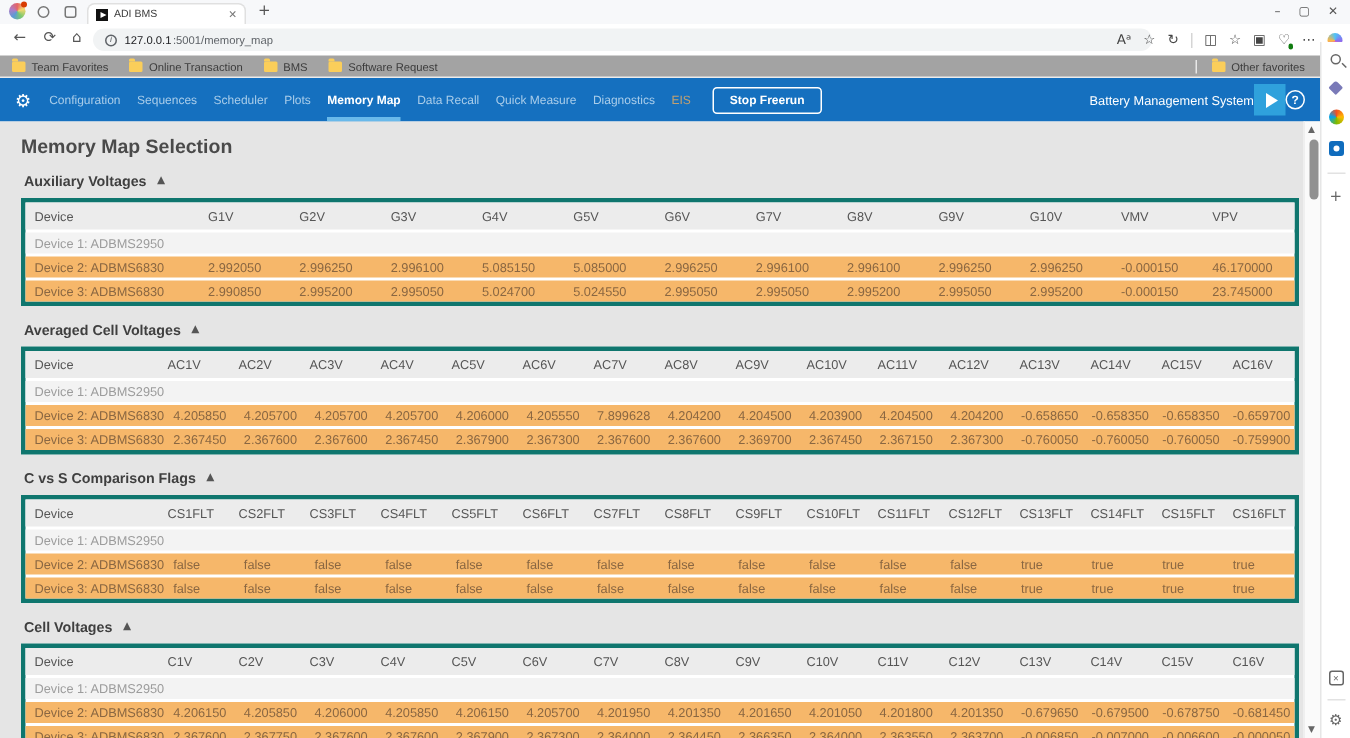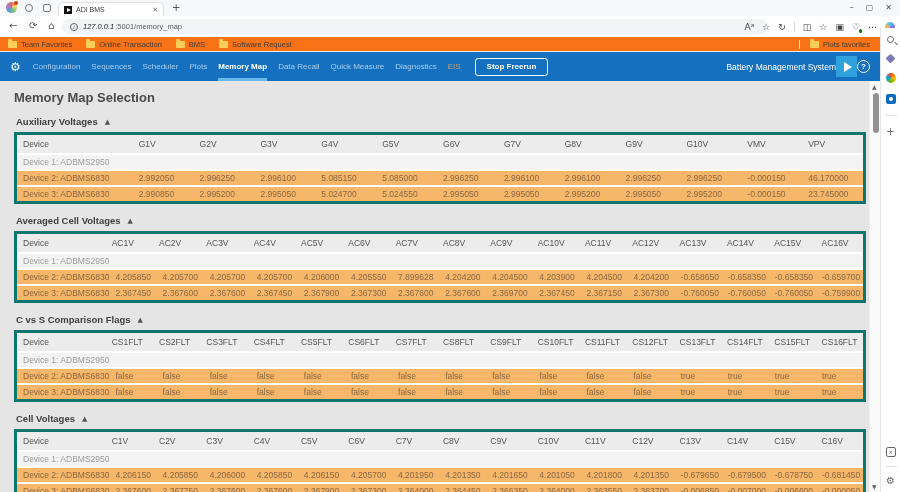--- a/index.html
+++ b/index.html
@@ -26,31 +26,31 @@
   .winctl { position:absolute; right:4px; top:0; height:16px; display:flex; gap:12px; align-items:center; padding-right:4px; }
   .winctl span { font-size:8px; color:#555; line-height:8px; }
 
   
   .toolbar { position:absolute; top:16px; left:0; width:900px; height:21px; background:#fff; }
   .nav-glyph { position:absolute; top:4px; font-size:10px; color:#555; line-height:12px; }
   .urlbar { position:absolute; left:62px; top:3px; width:706px; height:15px; background:#f1f3f4; border-radius:8px;
             display:flex; align-items:center; padding:0 8px; gap:5px; }
   .info-ico { width:8px; height:8px; border:1px solid #5f6368; border-radius:50%; color:#5f6368; font-size:6px;
               display:flex; align-items:center; justify-content:center; flex:0 0 8px; font-style:italic; }
-  .url-host { font-size:7.5px; color:#202124;font-style:italic; }
+  .url-host { font-size:7.5px; color:#202124; }
   .url-path { font-size:7.5px; color:#5f6368; }
   .tb-cluster { position:absolute; right:5px; top:3px; height:15px; display:flex; align-items:center; gap:8px; }
   .tb-ico { font-size:9px; color:#444; line-height:10px; position:relative; }
   .tb-ico .gdot { position:absolute; right:-2px; bottom:-1px; width:3.5px; height:3.5px; background:#107c10; border-radius:50%; }
   .copilot { width:10px; height:10px; border-radius:50%;
              background:conic-gradient(#4ec3f7,#8a6ff0,#e85fb0,#f8b74a,#4ec3f7); }
   .tb-div { width:1px; height:10px; background:#d5d5d5; }
 
   
-  .bookmarks { position:absolute; top:37px; left:0; width:880px; height:15px; background:#f97316;
+  .bookmarks { position:absolute; top:37px; left:0; width:880px; height:15px; background:#a3a3a3;
                border-bottom:1px solid #ececec; display:flex; align-items:center; padding-left:8px; gap:14px; }
   .bm-item { display:flex; align-items:center; gap:4px; }
   .folder { width:9px; height:7px; background:#fbce5a; border-radius:1px; position:relative; flex:0 0 9px; }
   .folder::before { content:""; position:absolute; top:-2px; left:0; width:4px; height:2px; background:#fbce5a; border-radius:1px 1px 0 0; }
   .bm-label { font-size:7.5px; color:#3c3c3c; white-space:nowrap; }
   .bm-right { margin-left:auto; display:flex; align-items:center; gap:4px; padding-right:10px; border-left:1px solid #e8e8e8; padding-left:10px; }
 
   
   .appnav { position:absolute; top:52px; left:0; width:880px; height:29px; background:#1570bf;
             display:flex; align-items:stretch; }
@@ -73,21 +73,21 @@
   .page-head { margin-top:9px; display:flex; align-items:center; }
   .page-title { font-size:13px; font-weight:600; color:#4a4a4a; }
   .mapkeys { margin-left:auto; display:flex; align-items:center; gap:8px; padding-right:14px; }
   .mk-label { font-size:8px; color:#666; }
   .mk-select { width:88px; height:18px; border:1px solid #ccc; border-radius:3px; background:#fff;
                display:flex; align-items:center; justify-content:space-between; padding:0 7px; cursor:pointer; }
   .mk-value { font-size:8px; color:#555; }
   .mk-caret { font-size:6px; color:#444; }
 
   .section { margin-top:11px; }
-  .sec-head { display:flex; align-items:center; gap:7px; margin:0 0 5px 2px; }
+  .sec-head { display:flex; align-items:flex-start; gap:7px; margin:0 0 5px 2px; }
   .sec-title { font-size:9.5px; font-weight:700; color:#3f3f3f; }
   .sec-arrow { font-size:7px; color:#555; cursor:pointer; }
   .sec-table { border:3px solid #0f766e; background:#fff; }
   .trow { display:flex; align-items:center; margin-bottom:2px; }
   .trow:last-child { margin-bottom:0; }
   .trow.th { height:18px; background:#ececec; color:#555; font-weight:400; }
   .trow.muted { height:14px; background:#f3f3f3; color:#9c9c9c; }
   .trow.orange { height:14px; background:#f6b76a; color:#8a6742; }
   .cell { flex:1; padding-left:6px; font-size:8.5px; white-space:nowrap; overflow:visible; }
   .cell-device { flex:2; }
@@ -176,21 +176,21 @@
           <span class="folder"></span>
           <span class="bm-label">BMS</span>
         </span>
         <span class="bm-item">
           <span class="folder"></span>
           <span class="bm-label">Software Request</span>
         </span>
       </span>
     <span class="bm-right">
       <span class="folder"></span>
-      <span class="bm-label">Plots favorites</span>
+      <span class="bm-label">Other favorites</span>
     </span>
   </div>
 
   <div class="appnav">
     <span class="gear glyph">⚙</span>
     <div class="nav-items" id="nav-items">
         <div class="nav-item">Configuration</div>
         <div class="nav-item">Sequences</div>
         <div class="nav-item">Scheduler</div>
         <div class="nav-item">Plots</div>

